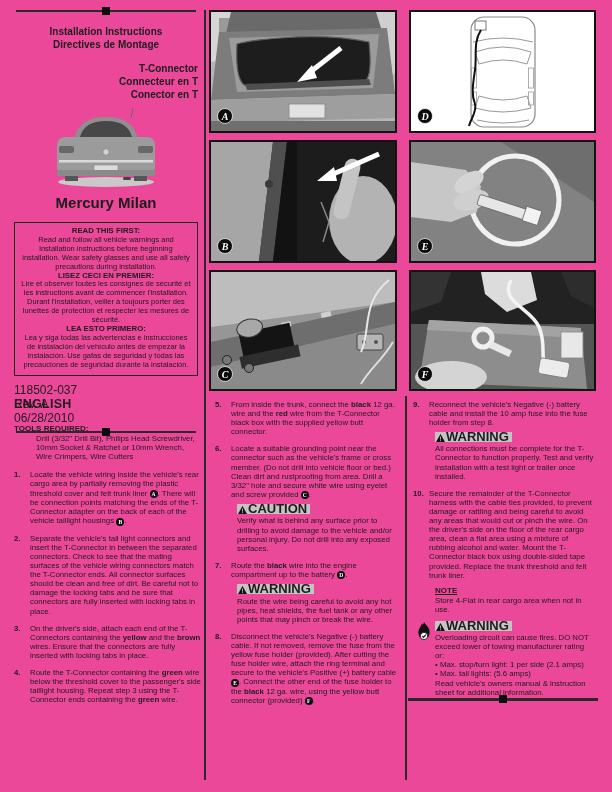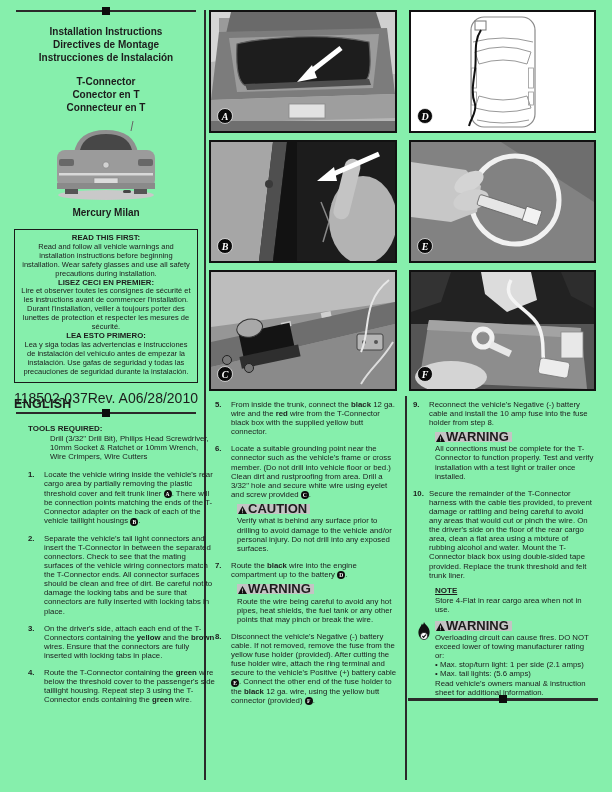--- a/index.html
+++ b/index.html
@@ -1,48 +1,48 @@
 <!DOCTYPE html>
 <html><head>
 <meta charset="utf-8">
 <style>
   html,body{margin:0;padding:0;}
   body{width:612px;height:792px;background:#e9e9e9;}
-  .page{position:relative;width:612px;height:792px;background:#86efac;overflow:hidden;
+  .page{position:relative;width:612px;height:792px;background:#ec4899;overflow:hidden;
         font-family:"Liberation Sans",sans-serif;color:#1c1c1c;}
   
   .hdr{position:absolute;left:14px;top:10px;width:184px;}
   .hrule{position:relative;height:2px;background:#2a2a2a;margin:0 2px;}
   .hrule .sq{position:absolute;left:50%;top:-3px;margin-left:-4px;width:8px;height:8px;background:#0d0d0d;}
   .titles{margin-top:13px;text-align:center;font-size:10px;font-weight:bold;line-height:13px;}
-  .product{margin-top:11px;text-align:center;font-size:10px;font-weight:bold;line-height:13px;}
+  .product{margin-top:11px;text-align:right;font-size:10px;font-weight:bold;line-height:13px;}
   .carwrap{margin-top:7px;text-align:center;}
-  .vehicle{margin-top:2px;text-align:center;font-size:10px;font-weight:bold;}
+  .vehicle{margin-top:2px;text-align:center;font-size:15px;font-weight:bold;}
   .readbox{margin-top:11px;border:1.5px solid #1a1a1a;padding:4px 5px 5px 5px;font-size:7.5px;line-height:8.9px;text-align:center;}
   .rh{font-weight:bold;font-size:7.8px;}
-  .meta{margin-top:7px;display:flex;justify-content:space-between;font-size:14px;}
+  .meta{margin-top:7px;display:flex;justify-content:space-between;font-size:12px;flex-direction:column;}
   .hr2{margin-top:6px;}
   
   .v1{position:absolute;left:204px;top:10px;width:2px;height:770px;background:#2a2a2a;}
   .v2{position:absolute;left:405px;top:396px;width:2px;height:384px;background:#2a2a2a;}
   .endrule{position:absolute;left:408px;top:698px;width:190px;height:2.5px;background:#2a2a2a;}
   .endrule .sq{position:absolute;left:50%;top:-3px;margin-left:-4px;width:8px;height:8px;background:#0d0d0d;}
   
   .fig{position:absolute;border:2px solid #111;background:#fff;box-sizing:border-box;}
   .fig svg{display:block;width:100%;height:100%;}
   #figA{left:209px;top:10px;width:188px;height:123px;}
   #figB{left:209px;top:140px;width:188px;height:123px;}
   #figC{left:209px;top:270px;width:188px;height:121px;}
   #figD{left:409px;top:10px;width:187px;height:123px;}
   #figE{left:409px;top:140px;width:187px;height:123px;}
   #figF{left:409px;top:270px;width:187px;height:121px;}
   
   .english{position:absolute;left:14px;top:397px;font-size:12.5px;font-weight:bold;letter-spacing:.3px;text-align:center;}
   .col{position:absolute;font-size:7.8px;line-height:9.1px;}
-  .col1{left:28px;top:424px;width:187px;}
+  .col1{left:14px;top:424px;width:187px;}
   .col2{left:215px;top:400px;width:184px;}
   .col3{left:413px;top:400px;width:182px;}
   .tools-h{font-weight:bold;font-size:8px;}
   .tools-list{margin:1px 0 0 22px;white-space:pre-line;}
   .step{display:flex;margin-top:8px;}
   .step:first-child{margin-top:0;}
   .snum{flex:none;width:16px;font-weight:bold;}
   .stext{flex:1;white-space:pre-line;}
   .alert{margin:5px 0 5px 22px;}
   .alert-title{display:inline-block;background:#c4c4c4;font-weight:bold;font-size:13px;padding:0 3px 0 1px;}
@@ -62,26 +62,25 @@
 
 <div class="page">
 
   <div class="hdr">
     <div class="hrule">
         <span class="sq"></span>
       </div>
     <div class="titles">
       <div>Installation Instructions</div>
       <div>Directives de Montage</div>
-      <div>Instrucciones de Instalación</div>
     </div>
     <div class="product">
       <div>T-Connector</div>
+      <div>Connecteur en T</div>
       <div>Conector en T</div>
-      <div>Connecteur en T</div>
     </div>
     <div class="carwrap">
       <svg width="122" height="80" viewBox="0 0 122 80">
         <ellipse cx="61" cy="74" rx="48" ry="5" fill="#c9c9c9"></ellipse>
         <line x1="86" y1="10" x2="88" y2="0" stroke="#666" stroke-width="1"></line>
         <path d="M29 32 Q33 9 61 9 Q89 9 93 32 Z" fill="#8f8f8f"></path>
         <path d="M35 29 Q39 13 61 13 Q83 13 87 29 Z" fill="#474747"></path>
         <rect x="12" y="29" width="98" height="38" rx="8" fill="#9b9b9b"></rect>
         <rect x="14" y="52" width="94" height="2.5" fill="#d9d9d9"></rect>
         <rect x="14" y="38" width="15" height="7" rx="2" fill="#686868"></rect>

